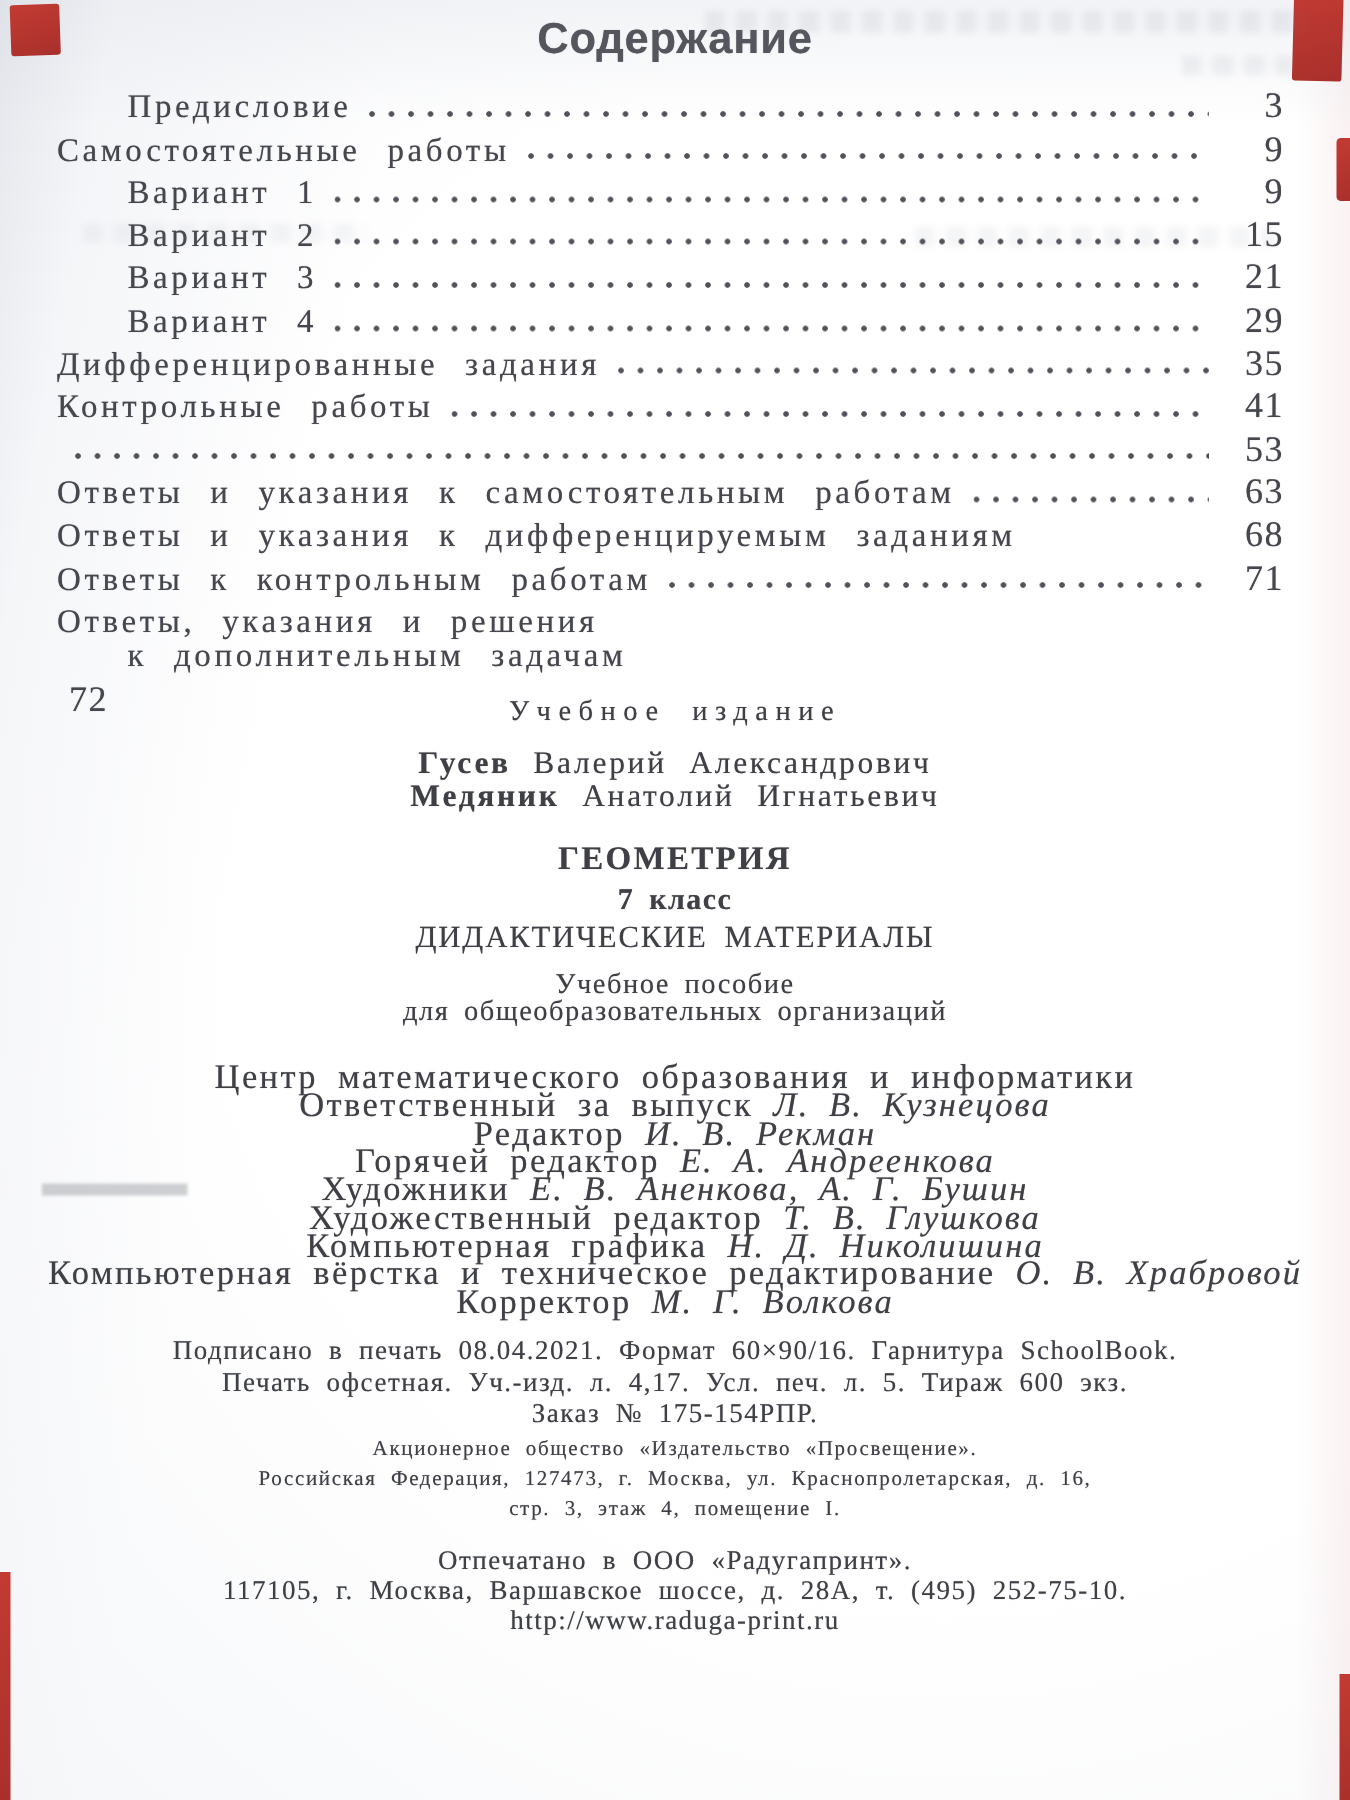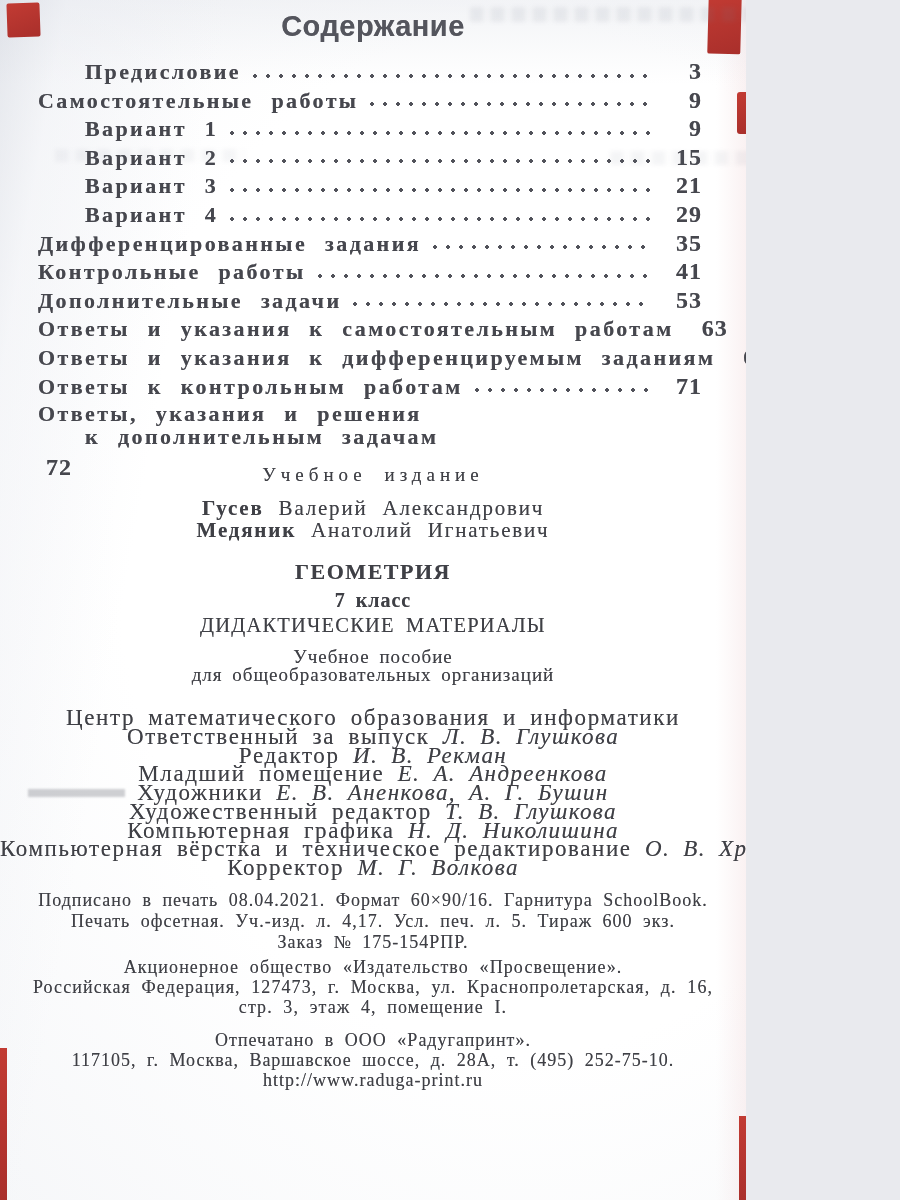--- a/index.html
+++ b/index.html
@@ -1,35 +1,35 @@
 <!DOCTYPE html>
 <html lang="ru" style="--edge-red: #c23b33;"><head>
 <meta charset="utf-8">
 <style>
   html,body{margin:0;padding:0;}
   body{width:900px;height:1200px;overflow:hidden;background:#e9eaee;}
   .page{
-    position:relative;width:746px;height:1200px;overflow:hidden;
+    position:relative;width:900px;height:1200px;overflow:hidden;
     color:#3f4046;
     font-family:"Liberation Serif","DejaVu Serif",serif;
     background:
       linear-gradient(100deg, rgba(208,212,221,.50) 0%, rgba(233,235,241,.35) 7%, rgba(255,255,255,0) 24%),
       linear-gradient(180deg, rgba(222,225,232,.38) 0%, rgba(255,255,255,0) 7%),
       linear-gradient(270deg, rgba(238,210,212,.30) 0%, rgba(255,255,255,0) 4%),
       radial-gradient(ellipse at 70% 45%, #ffffff 55%, #f6f7f9 100%);
   }
   .txt{text-shadow:0 0 .6px rgba(63,64,70,.55);}
 
   
   .doc-title{
     margin:8px 0 0 0;text-align:center;
     font-family:"Liberation Sans","DejaVu Sans",sans-serif;
     font-size:29px;font-weight:bold;line-height:36px;color:#54555d;letter-spacing:.5px;
   }
-  .toc{margin:13px 44px 0 38px;font-weight:bold;}
+  .toc{margin:13px 44px 0 38px;}
   .toc-row{display:flex;align-items:baseline;height:28.6px;line-height:28.6px;font-size:22px;}
   .toc-row:last-child{height:22px;line-height:22px;margin-top:-3px;flex-direction:column;}
   .toc-label{white-space:nowrap;letter-spacing:2.4px;word-spacing:10px;color:#46474e;}
   .toc-row.indent .toc-label{padding-left:47px;}
   .toc-dots{
     flex:1;height:4px;align-self:flex-end;margin:0 16px 8px 12px;
     background-image:radial-gradient(circle at 2px 2px,#51525a 1.6px,rgba(0,0,0,0) 2.1px);
     background-size:13px 4px;background-repeat:repeat-x;background-position:left center;
   }
   .toc-dots.none{background:none;}
@@ -44,21 +44,21 @@
   .grade{margin-top:4px;font-size:20px;font-weight:bold;line-height:24px;letter-spacing:1px;word-spacing:4px;}
   .material-type{margin-top:1px;font-size:20.5px;line-height:24px;letter-spacing:1.2px;word-spacing:5px;}
   .edition-kind{margin-top:11px;}
   .edition-kind div{font-size:19px;line-height:18px;letter-spacing:1px;word-spacing:4px;}
   .credits{margin-top:25px;}
   .credit-line{font-size:23px;line-height:18.7px;letter-spacing:1.6px;word-spacing:6px;white-space:nowrap;}
   .credit-line i{letter-spacing:1.4px;}
   .imprint{margin-top:12px;}
   .imprint div{font-size:18px;line-height:21px;letter-spacing:1px;word-spacing:5px;}
   .publisher{margin-top:4px;}
-  .publisher div{font-size:18px;line-height:20.3px;letter-spacing:1.1px;word-spacing:5px;}
+  .publisher div{font-size:14px;line-height:20.3px;letter-spacing:1.1px;word-spacing:5px;}
   .hotline{margin-top:9px;font-size:18.5px;line-height:21px;letter-spacing:1.4px;word-spacing:7px;}
   .hotline b{letter-spacing:.8px;}
   .printer{margin-top:12px;}
   .printer div{font-size:18px;line-height:20.3px;letter-spacing:1px;word-spacing:5px;}
 
   
   .red{position:absolute;background:linear-gradient(160deg,var(--edge-red,#c23b33),#a92f2b);border-radius:2px;}
   .red-tl{left:7px;top:3px;width:33px;height:34px;transform:rotate(-2deg);}
   .red-tr{right:5px;top:-4px;width:33px;height:58px;transform:rotate(1.5deg);}
   .red-re{right:-3px;top:92px;width:12px;height:42px;border-radius:3px;}
@@ -124,21 +124,20 @@
         <span class="toc-label">Дифференцированные задания</span>
         <span class="toc-dots"></span>
         <span class="toc-page">35</span>
       </div>
       <div class="toc-row">
         <span class="toc-label">Контрольные работы</span>
         <span class="toc-dots"></span>
         <span class="toc-page">41</span>
       </div>
       <div class="toc-row">
-        <span class="toc-label">Дополнительные задачи</span>
         <span class="toc-dots"></span>
         <span class="toc-page">53</span>
       </div>
       <div class="toc-row">
         <span class="toc-label">Ответы и указания к самостоятельным работам</span>
         <span class="toc-dots"></span>
         <span class="toc-page">63</span>
       </div>
       <div class="toc-row">
         <span class="toc-label">Ответы и указания к дифференцируемым заданиям</span>
@@ -173,23 +172,23 @@
   <div class="c grade txt">7 класс</div>
   <div class="c material-type txt">ДИДАКТИЧЕСКИЕ МАТЕРИАЛЫ</div>
 
   <div class="c edition-kind txt">
     <div>Учебное пособие</div>
     <div>для общеобразовательных организаций</div>
   </div>
 
   <div class="c credits txt">
       <div class="credit-line"><span>Центр математического образования и информатики</span></div>
-      <div class="credit-line"><span>Ответственный за выпуск</span> <i>Л. В. Глушкова</i></div>
+      <div class="credit-line"><span>Ответственный за выпуск</span> <i>Л. В. Кузнецова</i></div>
       <div class="credit-line"><span>Редактор</span> <i>И. В. Рекман</i></div>
-      <div class="credit-line"><span>Младший помещение</span> <i>Е. А. Андреенкова</i></div>
+      <div class="credit-line"><span>Горячей редактор</span> <i>Е. А. Андреенкова</i></div>
       <div class="credit-line"><span>Художники</span> <i>Е. В. Аненкова, А. Г. Бушин</i></div>
       <div class="credit-line"><span>Художественный редактор</span> <i>Т. В. Глушкова</i></div>
       <div class="credit-line"><span>Компьютерная графика</span> <i>Н. Д. Николишина</i></div>
       <div class="credit-line"><span>Компьютерная вёрстка и техническое редактирование</span> <i>О. В. Храбровой</i></div>
       <div class="credit-line"><span>Корректор</span> <i>М. Г. Волкова</i></div>
     </div>
 
   <div class="c imprint txt">
       <div>Подписано в печать 08.04.2021. Формат 60×90/16. Гарнитура SchoolBook.</div>
       <div>Печать офсетная. Уч.-изд. л. 4,17. Усл. печ. л. 5. Тираж 600 экз.</div>

